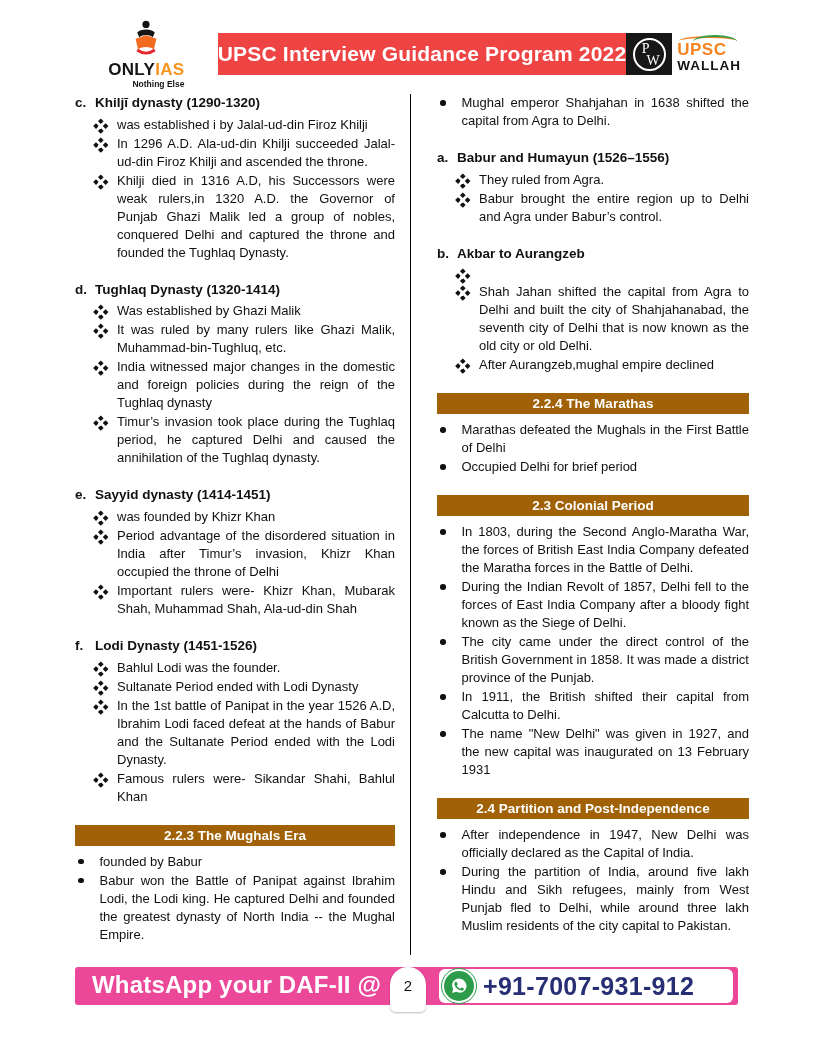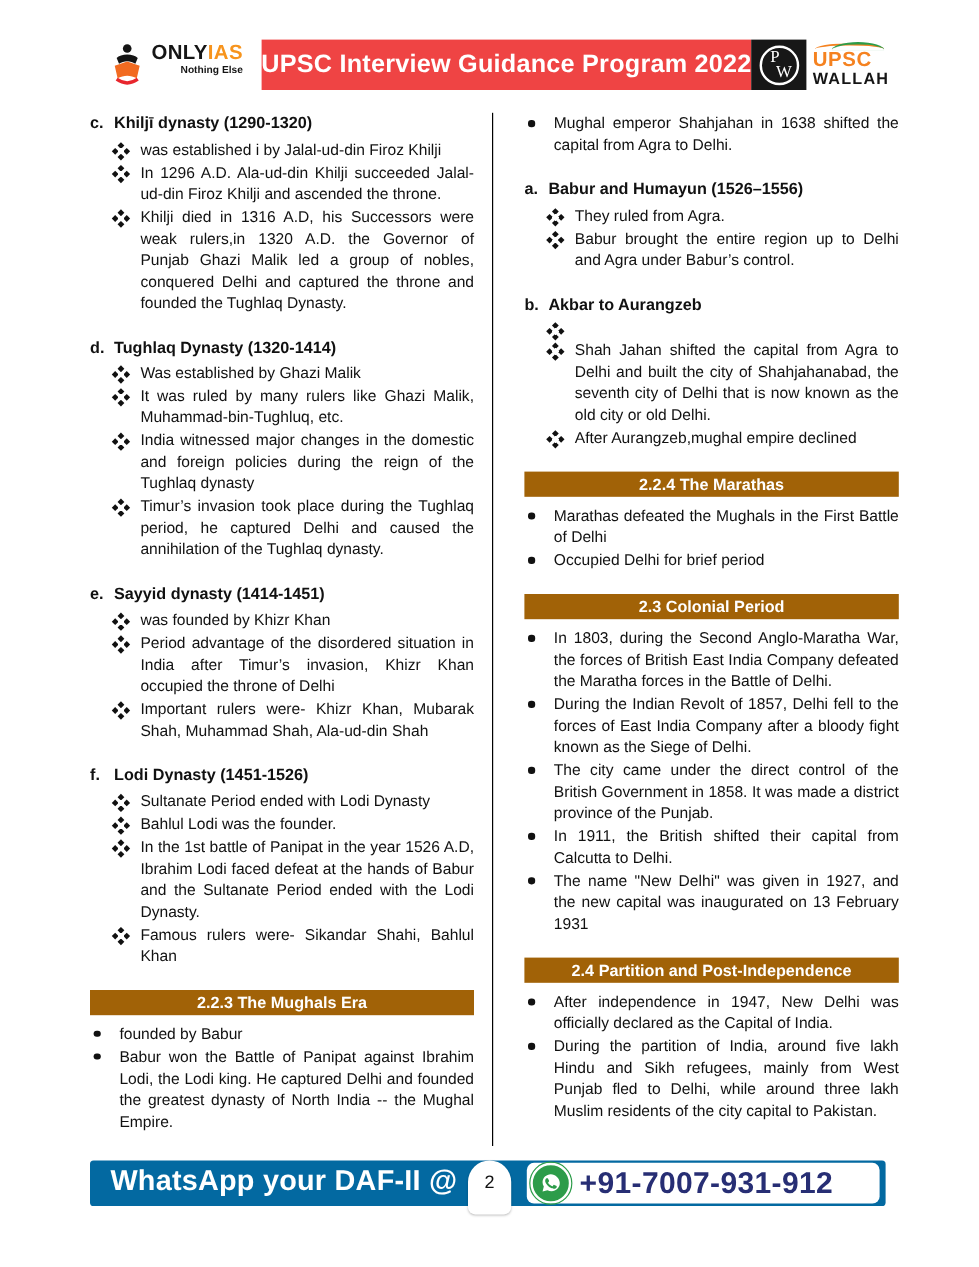--- a/index.html
+++ b/index.html
@@ -9,21 +9,21 @@
     width: 816px; height: 1056px;
     margin: 0 auto;
     background: #ffffff;
     font-family: "Liberation Sans", sans-serif;
     color: #111;
     overflow: hidden;
   }
 
   
   .hdr { position:absolute; top:32px; left:75px; width:666px; height:44px; display:flex; align-items:center; }
-  .oi-logo { width:143px; display:flex; justify-content:center; gap:4px; }
+  .oi-logo { width:143px; display:flex; align-items:center; justify-content:center; gap:4px;flex-direction:column; }
   .oi-text { line-height:1; }
   .oi-brand { font-size:17px; font-weight:bold; letter-spacing:0.3px; }
   .oi-brand .blk { color:#151515; }
   .oi-brand .org { color:#F7941D; }
   .oi-tag { font-size:8.5px; font-weight:bold; color:#151515; text-align:right; margin-top:2px; }
   .title-bar { flex:1; height:42px; background:#ef4444; display:flex; align-items:center; justify-content:center; }
   .title-bar span { color:#fff; font-weight:bold; font-size:21px; letter-spacing:0.2px; white-space:nowrap; }
   .pw-black { width:46px; height:42px; background:#171717; display:flex; align-items:center; justify-content:center; }
   .pw-circle { position:relative; width:33px; height:33px; border:2px solid #fff; border-radius:50%; font-family:"Liberation Serif", serif; color:#fff; }
   .pw-circle .p { position:absolute; top:1px; left:7px; font-size:14px; }
@@ -57,21 +57,21 @@
 
   
   .dots li { padding-left:3px; }
   .dotmark { width:5.5px; height:5.5px; border-radius:50%; background:#111; flex:none; margin:6px 16px 0 0; }
 
   
   .banner { background:#a16207; color:#fff; font-weight:bold; font-size:13.5px;
     text-align:center; height:21px; line-height:21px; margin-bottom:7px; }
 
   
-  .footer { position:absolute; left:75px; top:967px; width:663px; height:38px; background:#0369a1; border-radius:3px; }
+  .footer { position:absolute; left:75px; top:967px; width:663px; height:38px; background:#ec4899; border-radius:3px; }
   .wa-label { position:absolute; left:17px; top:4px; color:#fff; font-weight:bold; font-size:24px; letter-spacing:0.2px; white-space:nowrap; }
   .page-tab { position:absolute; left:315px; top:0px; width:36px; height:45px; background:#fff;
     border-radius:18px 18px 6px 6px; box-shadow:0 1px 2px rgba(0,0,0,0.25);
     text-align:center; font-size:15px; line-height:38px; color:#111; }
   .phone-box { position:absolute; left:364px; top:2px; width:294px; height:34px; background:#fff; border-radius:6px;
     display:flex; align-items:center; }
   .wa-circle { width:34px; height:34px; margin-left:3px; border-radius:50%; background:#2D9C4A;
     border:2.5px solid #fff; outline:1px solid #2D9C4A; display:flex; align-items:center; justify-content:center; flex:none; }
   .phone-num { color:#272E74; font-weight:bold; font-size:25px; letter-spacing:0.3px; margin-left:7px; white-space:nowrap; }
 </style>
@@ -181,25 +181,25 @@
       </section>
 
       <section>
         <div class="lh">
           <span class="lbl">f.</span>
           <span class="ttl">Lodi Dynasty (1451-1526)</span>
         </div>
         <ul class="dia">
           <li>
               <span class="dmark"></span>
+              <span class="txt">Bahlul Lodi was the founder.</span>
+            </li>
+          <li>
+              <span class="dmark"></span>
               <span class="txt">Sultanate Period ended with Lodi Dynasty</span>
-            </li>
-          <li>
-              <span class="dmark"></span>
-              <span class="txt">Bahlul Lodi was the founder.</span>
             </li>
           <li>
               <span class="dmark"></span>
               <span class="txt">In the 1st battle of Panipat in the year 1526 A.D, Ibrahim Lodi faced defeat at the hands of Babur and the Sultanate Period ended with the Lodi Dynasty.</span>
             </li>
           <li>
               <span class="dmark"></span>
               <span class="txt">Famous rulers were- Sikandar Shahi, Bahlul Khan</span>
             </li>
         </ul>

